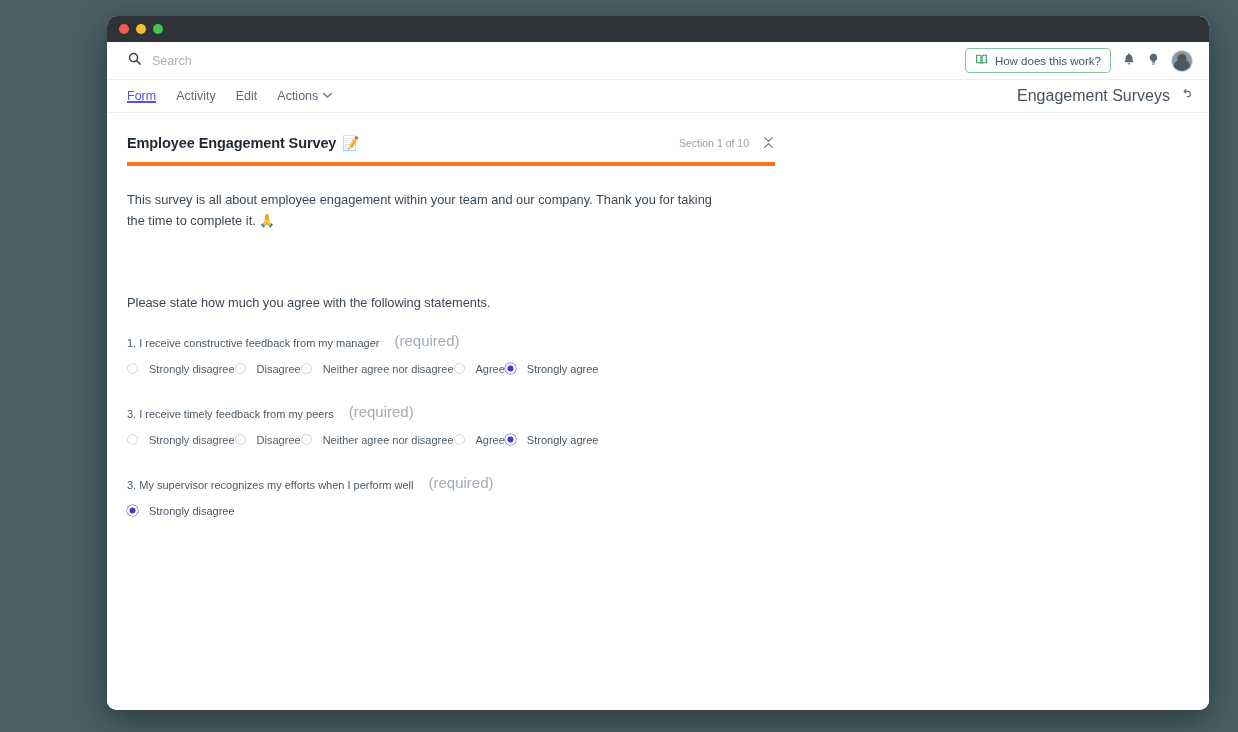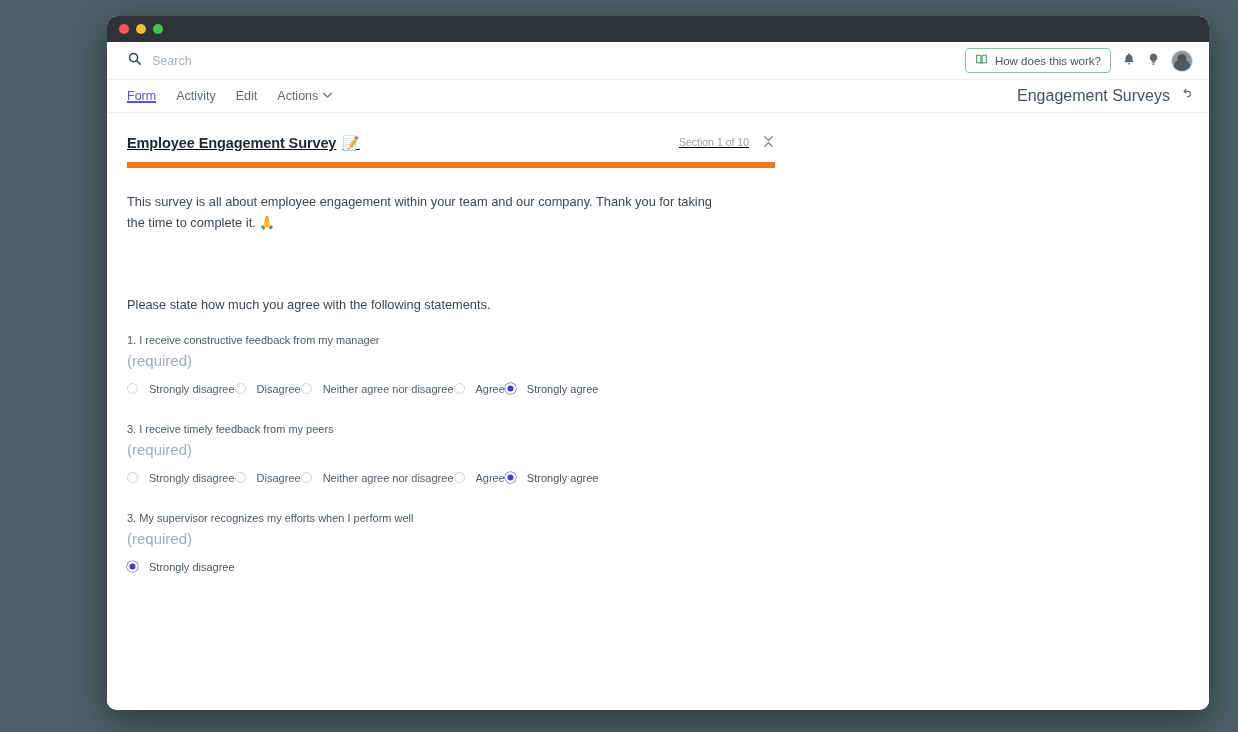--- a/index.html
+++ b/index.html
@@ -173,25 +173,24 @@
     padding: 0 20px;
     background: #fff;
     height: calc(100% - 72px);
     overflow: hidden;
   }
 
   .section { max-width: 648px; }
 
   .section-head {
     display: flex;
-    align-items: flex-start;
+    align-items: center;
     justify-content: space-between;
-    border-bottom: 6px solid #f97316;
+    border-bottom: 4px solid #f97316;
     padding: 22px 0 11px 0;
-    text-decoration: underline;
   }
   .section-title {
     font-size: 14.5px;
     font-weight: bold;
     color: #1f2933;
     letter-spacing: -0.1px;
     display: flex;
     align-items: center;
     gap: 6px;
   }
@@ -222,23 +221,22 @@
     color: #3b4754;
     margin-bottom: 22px;
   }
 
   .question { margin-bottom: 18px; }
   .question-label {
     font-size: 11px;
     color: #4c5964;
     margin-bottom: 9px;
     display: flex;
-    align-items: flex-start;
-    gap: 6px;
-    flex-direction: column;
+    align-items: flex-end;
+    gap: 15px;
   }
   .required-tag { color: #a3acb5; font-size: 15px; }
 
   .options { display: flex; flex-direction: row; gap: 0; }
   .option {
     display: flex;
     align-items: center;
     gap: 11px;
     height: 21px;
     cursor: pointer;

